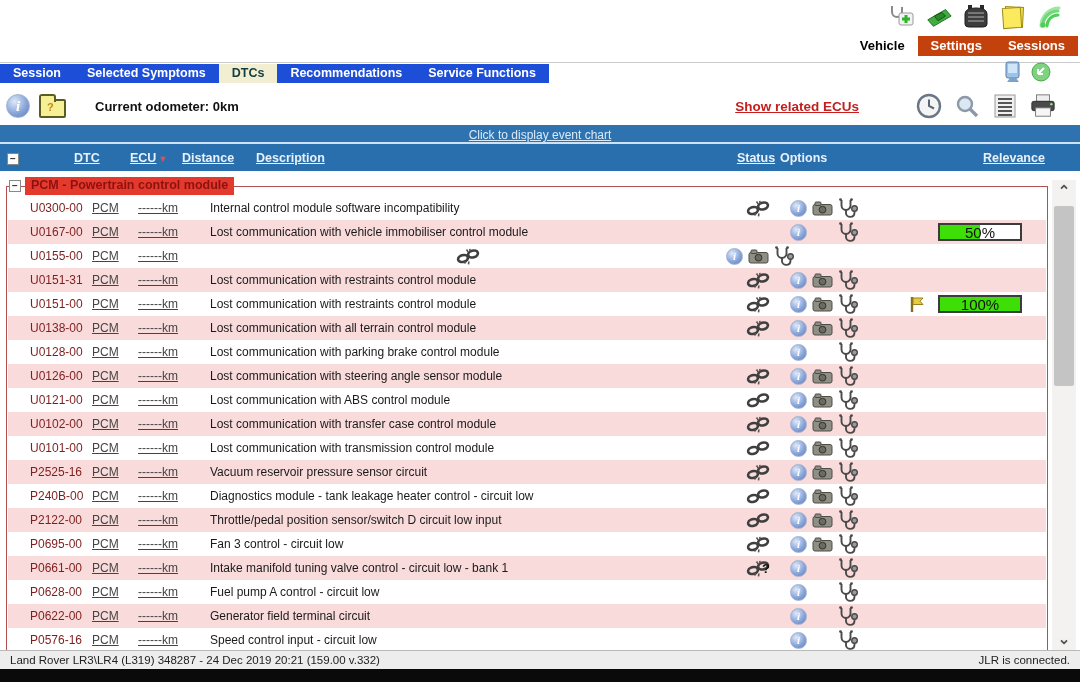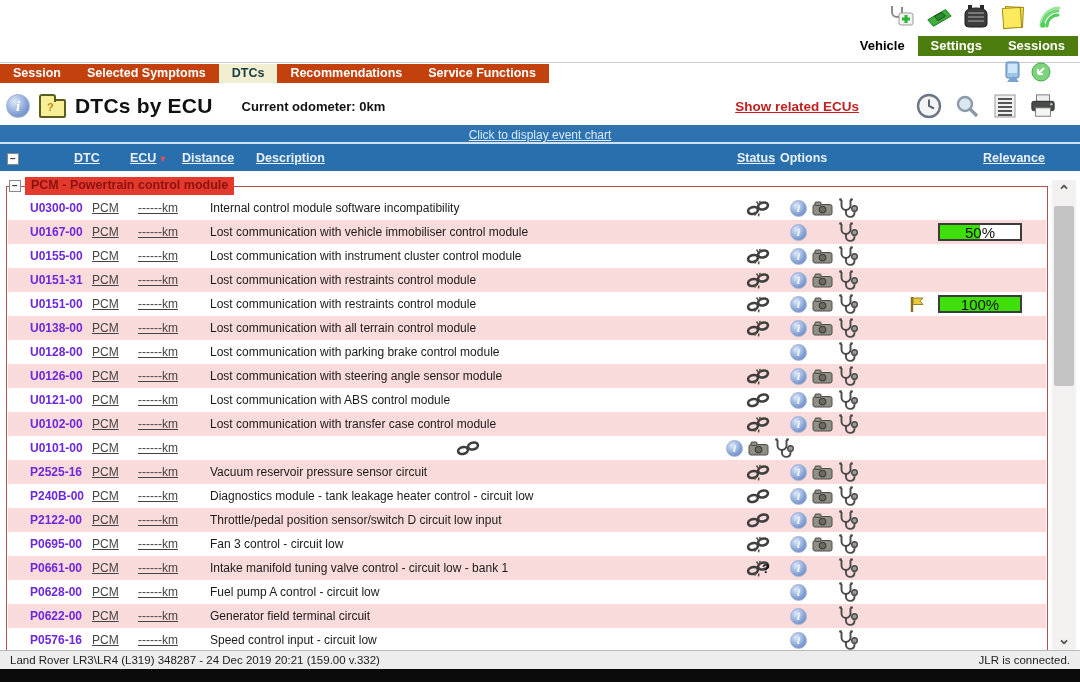--- a/index.html
+++ b/index.html
@@ -6,26 +6,26 @@
   html,body { width:1080px; height:682px; }
   body {
     font-family: "Liberation Sans", sans-serif;
     background:#fff; position:relative; overflow:hidden;
   }
   
   .topbar { height:56px; position:relative; }
   .top-icons { position:absolute; top:3px; right:16px; display:flex; gap:9px; align-items:flex-end; }
   .tico { width:28px; height:28px; display:flex; align-items:center; justify-content:center; }
   .tabs { position:absolute; bottom:0; right:2px; display:flex; }
-  .tab { padding:2px 13px 3px; font-weight:bold; font-size:13px; background:#4d7c0f; color:#fff; cursor:default; }
+  .tab { padding:2px 13px 3px; font-weight:bold; font-size:13px; background:#c2410c; color:#fff; cursor:default; }
   .tab.active { background:#fff; color:#000; }
   .rule { border-top:1px solid #ccc; }
   
   .menurow { position:relative; height:24px; margin-top:6px; }
-  .menubar { display:inline-flex; background:#c2410c; height:19px; }
+  .menubar { display:inline-flex; background:#1d4ed8; height:19px; }
   .menu-item { padding:2px 13px 0; color:#fff; font-weight:bold; font-size:12.5px; white-space:nowrap; }
   .menu-item.active { background:#f2eed2; color:#123d3f; }
   .menu-right { position:absolute; right:28px; top:-4px; display:flex; gap:4px; align-items:center; }
   
   .header { display:flex; align-items:center; padding:7px 10px 6px 6px; gap:9px; }
   .ic-info-big { width:24px; height:24px; border-radius:50%; flex:0 0 auto;
     background:radial-gradient(circle at 35% 30%, #dfe9fa, #8aa6d8 55%, #5b7cb8);
     color:#fff; font:italic bold 15px "Liberation Serif", serif;
     display:flex; align-items:center; justify-content:center; border:1px solid #9fb3d6; }
   .folder { width:27px; height:19px; background:#f6ef96; border:2px solid #5c5c20; border-radius:2px; position:relative; margin-top:4px; }
@@ -56,21 +56,21 @@
   .groupbox { position:absolute; left:6px; right:32px; top:186px; height:466px;
     border:1px solid #b05050; background:#fff; }
   .grouplabel { position:absolute; top:-10px; left:18px; background:#e43a2e; color:#8c1210;
     font-size:12.5px; font-weight:bold; padding:1px 6px 2px; line-height:15px; }
   .groupminus { position:absolute; top:-7px; left:2px; }
   
   .rows { position:absolute; top:9px; left:1px; right:1px; }
   .row { display:grid; height:24px; align-items:center; font-size:12px;
     grid-template-columns: 22px 62px 46px 72px 1fr 64px 104px 34px 104px 14px; }
   .row:nth-child(even) { background:#f9dbdb; }
-  .c-dtc { color:#6d28d9;font-weight:bold; }
+  .c-dtc { color:#7f1d1d; }
   .c-ecu a, .c-dist a { color:#444; text-decoration:underline; cursor:pointer; }
   .c-desc { color:#1a1a1a; white-space:nowrap; overflow:hidden; }
   .c-status { display:flex; justify-content:center; align-items:center; }
   .c-opts { display:flex; gap:5px; align-items:center; }
   .c-flag { display:flex; justify-content:flex-end; align-items:center; }
   .c-rel { display:flex; justify-content:center; align-items:center; }
   .ic-info { width:17px; height:17px; border-radius:50%; flex:0 0 auto;
     background:radial-gradient(circle at 35% 30%, #dfe9fa, #8aa6d8 55%, #5b7cb8);
     color:#fff; font:italic bold 11px "Liberation Serif", serif;
     display:flex; align-items:center; justify-content:center; border:1px solid #9fb3d6; cursor:pointer; }
@@ -164,21 +164,20 @@
         </svg>
     </span>
   </div>
 </div>
 
 <div class="header">
   <span class="ic-info-big">i</span>
   <span class="folder">
       <span class="q">?</span>
     </span>
-  <span class="page-title">DTCs by ECU</span>
   <span class="odometer">Current odometer: 0km</span>
   <span class="hspacer"></span>
   <a class="related">Show related ECUs</a>
   <div class="hicons">
     <span class="hico">
       <svg width="26" height="26" viewBox="0 0 26 26">
           <circle cx="13" cy="13" r="11" fill="#f4f4f4" stroke="#6a7686" stroke-width="2.4"></circle>
           <path d="M13 6.5V13l5 2.5" stroke="#5a6576" stroke-width="2" fill="none"></path>
         </svg>
     </span>
@@ -302,21 +301,20 @@
       </span>
         </span>
     <span></span>
   </div>
 
   <div class="row">
     <span></span>
     <span class="c-dtc">U0155-00</span>
     <span class="c-ecu"><a>PCM</a></span>
     <span class="c-dist"><a>------km</a></span>
-    <span class="c-desc">Lost communication with instrument cluster control module</span>
     <span class="c-status">
   <svg width="24" height="17" viewBox="0 0 24 17">
     <g fill="none" stroke="#3f3f3f" stroke-width="2.6">
       <ellipse cx="7" cy="10.5" rx="5" ry="3.4" transform="rotate(-16 7 10.5)"></ellipse>
       <ellipse cx="17" cy="6" rx="5" ry="3.4" transform="rotate(-16 17 6)"></ellipse>
     </g>
     <path d="M10.5 1.5l1.6 2.4M13.8 0.8l.4 2.8M8.5 15.5l1.6-2.4M12.5 16.3l.4-2.8" stroke="#5a5245" stroke-width="1.6"></path>
   </svg>
         </span>
     <span class="c-opts">
@@ -632,20 +630,21 @@
     <span class="c-flag"></span>
     <span class="c-rel"></span>
     <span></span>
   </div>
 
   <div class="row">
     <span></span>
     <span class="c-dtc">U0101-00</span>
     <span class="c-ecu"><a>PCM</a></span>
     <span class="c-dist"><a>------km</a></span>
+    <span class="c-desc">Lost communication with transmission control module</span>
     <span class="c-status">
   <svg width="24" height="17" viewBox="0 0 24 17">
     <g fill="none" stroke="#3f3f3f" stroke-width="2.6">
       <ellipse cx="7" cy="10.5" rx="5" ry="3.4" transform="rotate(-16 7 10.5)"></ellipse>
       <ellipse cx="17" cy="6" rx="5" ry="3.4" transform="rotate(-16 17 6)"></ellipse>
     </g>
 
   </svg>
         </span>
     <span class="c-opts">

